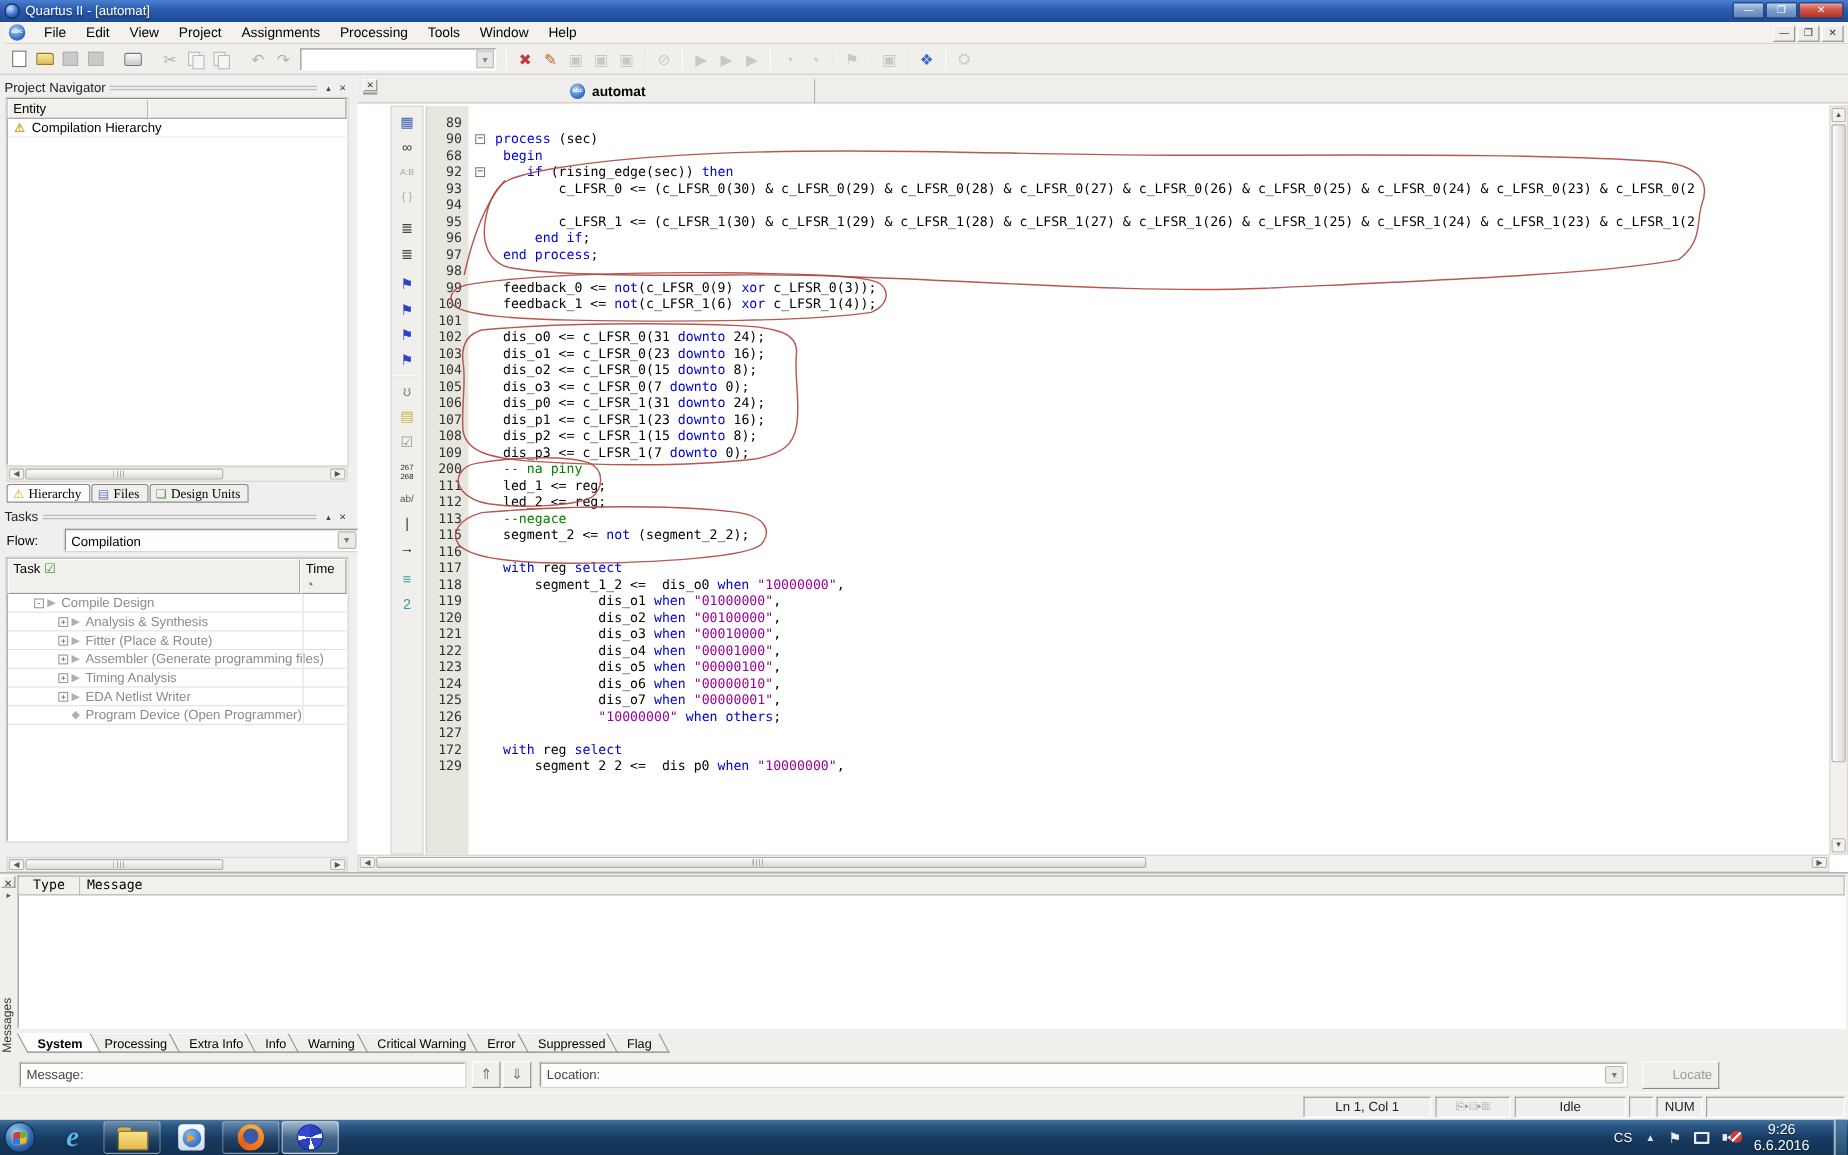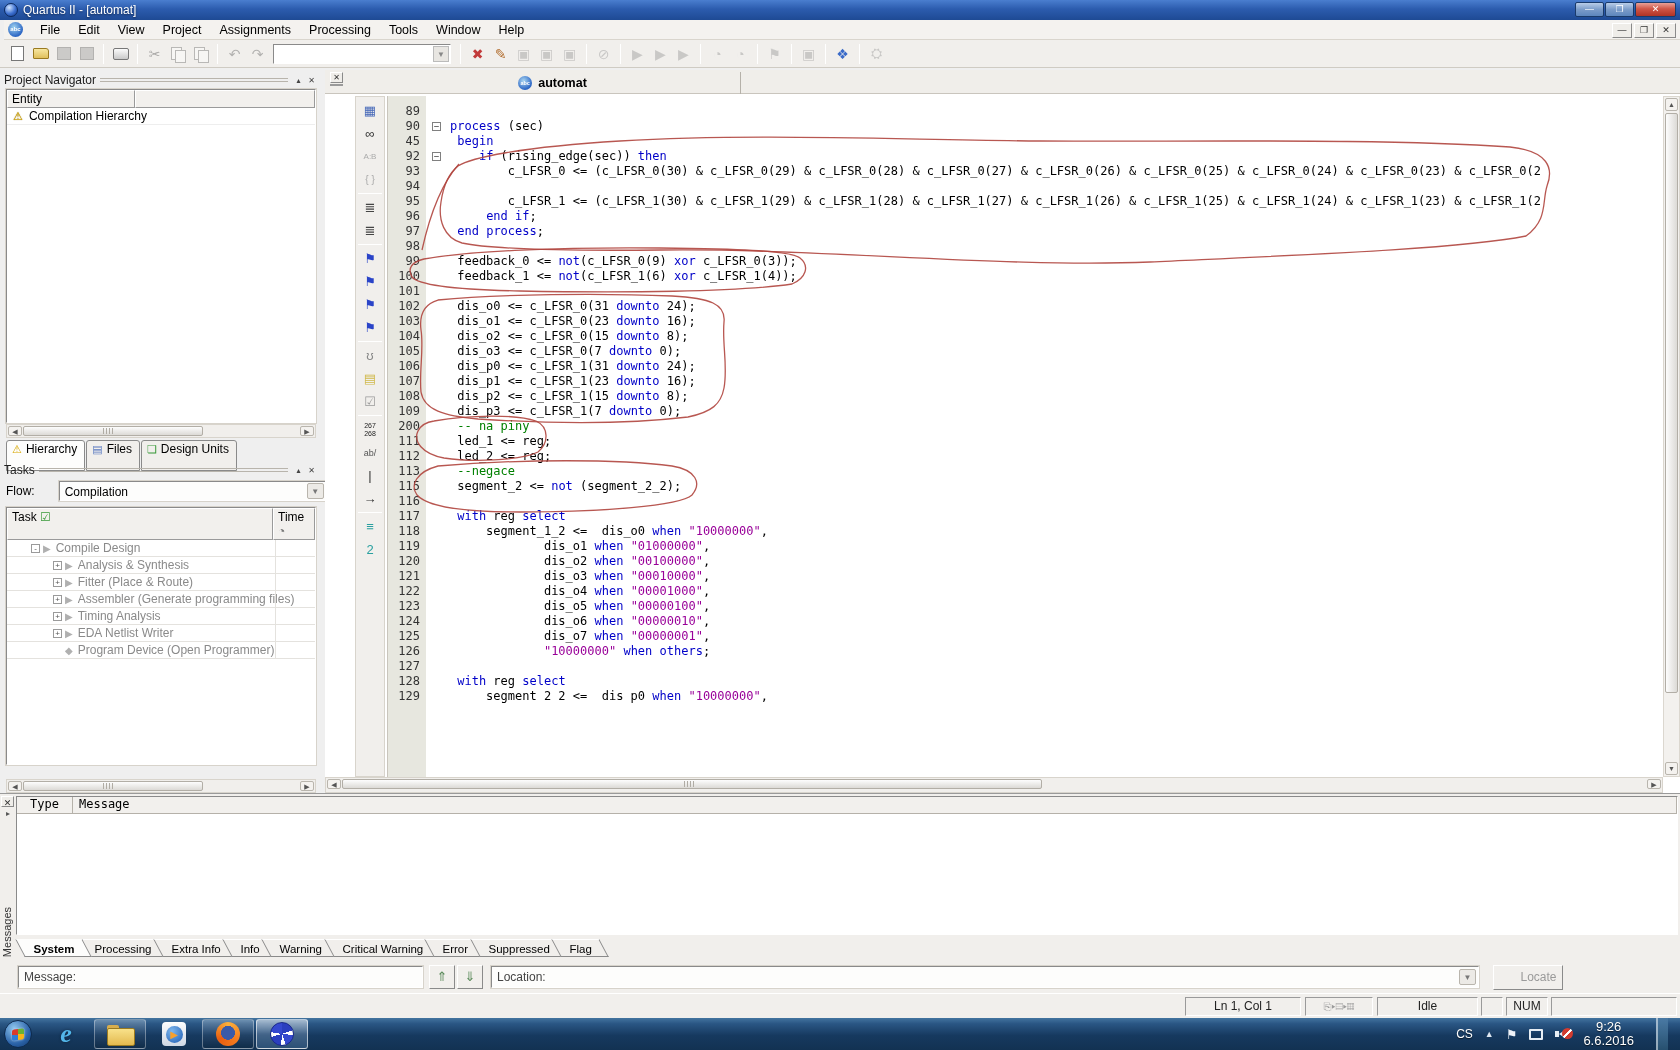--- a/index.html
+++ b/index.html
@@ -37,21 +37,21 @@
   .ic-two:before,.ic-two:after { content:""; position:absolute; width:9px; height:11px; background:#fff; border:1px solid #777; }
   .ic-two:before { left:0; top:0; } .ic-two:after { left:4px; top:3px; }
 
   
   .panel-hdr { display:flex; align-items:center; height:16px; font-size:12px; color:#222; }
   .panel-hdr .rule { flex:1; height:4px; border-top:1px solid #b8b4ac; border-bottom:1px solid #b8b4ac; margin:0 4px; }
   .panel-hdr .hbtn { width:13px; height:12px; font-size:8px; line-height:11px; text-align:center; color:#444; border:1px solid transparent; }
   .white-box { background:#fff; border:1px solid; border-color:#8a8a8a #fff #fff #8a8a8a; outline:1px solid #d7d3cb; }
   .hdr-cell { background:#f2f0ed; border:1px solid; border-color:#fff #9a9a9a #9a9a9a #fff; font-size:12px; padding:1px 4px; }
   .tri { color:#e0b000; text-shadow:0 0 1px #6a5000; font-size:11px; }
-  .tab { display:inline-block; height:31px; background:#f1efec; border:1px solid #8a8a8a; border-radius:3px 3px 0 0; padding:1px 7px 0 5px; font-size:12px; margin-right:1px; }
+  .tab { display:inline-block; height:17px; background:#f1efec; border:1px solid #8a8a8a; border-radius:3px 3px 0 0; padding:1px 7px 0 5px; font-size:12px; margin-right:1px;font-family:Liberation Serif, serif; }
   .tab.active { background:#fdfdfc; }
   .hscroll { background:#f1efec; border:1px solid #d8d4cc; position:relative; height:14px; }
   .hs-arrow { position:absolute; top:1px; width:14px; height:10px; background:#f4f2ef; border:1px solid #b9b5ad; border-radius:2px; font-size:7px; line-height:9px; text-align:center; color:#555; }
   .hs-thumb { position:absolute; top:1px; height:10px; background:linear-gradient(#fdfdfd,#dcdad6); border:1px solid #b2aea6; border-radius:2px; }
   .hs-grip { position:absolute; top:3px; width:10px; height:6px; background:repeating-linear-gradient(90deg,#b0aca4 0 1px,transparent 1px 3px); }
 
   .task-row { display:flex; align-items:center; height:17px; border-bottom:1px solid #e4e2de; color:#8a8a8a; font-size:12px; position:relative; }
   .expander { width:9px; height:9px; border:1px solid #9a9a9a; background:#fff; font-size:8px; line-height:7px; text-align:center; color:#555; margin-right:3px; flex:none; }
   .play { color:#b0b0b0; font-size:10px; margin-right:5px; }
   .tcol-div { position:absolute; left:268px; top:0; bottom:0; width:1px; background:#e4e2de; }
@@ -116,21 +116,21 @@
   .tb-app.running { background:linear-gradient(180deg,rgba(255,255,255,.25),rgba(255,255,255,.06) 50%,rgba(0,0,0,.12)); border:1px solid rgba(255,255,255,.35); }
   .tb-app.active { background:linear-gradient(180deg,rgba(255,255,255,.55),rgba(200,225,255,.25) 50%,rgba(120,170,220,.25)); border:1px solid rgba(255,255,255,.6); }
   .ie-e { color:#53b7ea; font-size:26px; font-style:italic; font-weight:bold; font-family:"Liberation Serif",serif; text-shadow:0 0 3px rgba(0,0,0,.4); }
   .folder { width:26px; height:19px; position:relative; }
   .folder:before { content:""; position:absolute; left:0; top:0; width:12px; height:5px; background:#d8ae4e; border-radius:2px 2px 0 0; }
   .folder:after { content:""; position:absolute; left:0; top:3px; width:26px; height:16px; background:linear-gradient(#f8e18a,#e3b94f); border-radius:2px; border:1px solid #9a7a20; }
   .wmp { width:24px; height:24px; border-radius:4px; background:linear-gradient(#fdfdfd,#cfd8e4); display:flex; align-items:center; justify-content:center; }
   .wmp .c { width:17px; height:17px; border-radius:50%; background:radial-gradient(circle at 35% 30%,#7db6ec,#1d5cb4); display:flex; align-items:center; justify-content:center; color:#f8a02c; font-size:10px; }
   .ffx { width:24px; height:24px; border-radius:50%; background:radial-gradient(circle at 50% 45%,#3a5aa8 0 38%,transparent 40%),conic-gradient(from 120deg,#f57c1f,#e85d10,#fbb03c,#f57c1f); }
   .qts { width:24px; height:24px; border-radius:50%; background:conic-gradient(#2b3fbf 0 70deg,#fff 0 95deg,#3549cf 0 160deg,#fff 0 185deg,#2b3fbf 0 255deg,#fff 0 280deg,#3549cf 0 360deg); border:1px solid #1a2a8a; }
-  .tray { margin-left:auto; display:flex; align-items:center; color:#fff; gap:12px; padding-right:12px; }
+  .tray { margin-left:auto; display:flex; align-items:center; color:#fff; gap:12px; padding-right:1px; }
   .tray .txt { font-size:12px; text-shadow:0 1px 1px rgba(0,0,0,.6); }
   .net { width:14px; height:11px; border:2px solid #e8eef4; border-radius:1px; position:relative; }
   .spkr { position:relative; width:16px; height:14px; }
   .spkr .cone { position:absolute; left:0; top:3px; width:0; height:0; border:4px solid transparent; border-left:6px solid #e8eef4; transform:rotate(180deg); }
   .spkr .body { position:absolute; left:0; top:4px; width:4px; height:6px; background:#e8eef4; }
   .spkr .ban { position:absolute; right:-2px; top:1px; width:11px; height:11px; border-radius:50%; background:linear-gradient(135deg,transparent 42%,#fff 44% 56%,transparent 58%),#d23b2f; }
   .clockblk { text-align:center; font-size:13px; line-height:14px; text-shadow:0 1px 1px rgba(0,0,0,.6); }
   .showdesk { width:12px; height:32px; background:linear-gradient(180deg,#4a7aa5,#27506f); border-left:2px solid rgba(255,255,255,.5); margin-left:10px; }
 </style>
 </head>
@@ -346,21 +346,21 @@
         <span class="vs-item" style="color: rgb(51, 51, 51);">→</span>
         <span class="vs-sep"></span>
         <span class="vs-item" style="color: rgb(42, 160, 160);">≡</span>
         <span class="vs-item" style="color: rgb(42, 160, 160);">2</span>
       </div>
     <div class="code-wrap">
       <div class="gutter-fill"></div>
       <div class="code-lines" id="code-lines">
           <div class="line"><span class="lnum">89</span><span class="foldcol"></span><span></span></div>
           <div class="line"><span class="lnum">90</span><span class="foldcol"><span class="foldbox">−</span></span><span><span class="t-k">process</span><span class="t-n"> (sec)</span></span></div>
-          <div class="line"><span class="lnum">45</span><span class="foldcol"></span><span><span class="t-n"> </span><span class="t-k">begin</span></span></div>
+          <div class="line"><span class="lnum">68</span><span class="foldcol"></span><span><span class="t-n"> </span><span class="t-k">begin</span></span></div>
           <div class="line"><span class="lnum">92</span><span class="foldcol"><span class="foldbox">−</span></span><span><span class="t-n">    </span><span class="t-k">if</span><span class="t-n"> (rising_edge(sec)) </span><span class="t-k">then</span></span></div>
           <div class="line"><span class="lnum">93</span><span class="foldcol"></span><span><span class="t-n">        c_LFSR_0 &lt;= (c_LFSR_0(30) &amp; c_LFSR_0(29) &amp; c_LFSR_0(28) &amp; c_LFSR_0(27) &amp; c_LFSR_0(26) &amp; c_LFSR_0(25) &amp; c_LFSR_0(24) &amp; c_LFSR_0(23) &amp; c_LFSR_0(2</span></span></div>
           <div class="line"><span class="lnum">94</span><span class="foldcol"></span><span></span></div>
           <div class="line"><span class="lnum">95</span><span class="foldcol"></span><span><span class="t-n">        c_LFSR_1 &lt;= (c_LFSR_1(30) &amp; c_LFSR_1(29) &amp; c_LFSR_1(28) &amp; c_LFSR_1(27) &amp; c_LFSR_1(26) &amp; c_LFSR_1(25) &amp; c_LFSR_1(24) &amp; c_LFSR_1(23) &amp; c_LFSR_1(2</span></span></div>
           <div class="line"><span class="lnum">96</span><span class="foldcol"></span><span><span class="t-n">     </span><span class="t-k">end</span><span class="t-n"> </span><span class="t-k">if</span><span class="t-n">;</span></span></div>
           <div class="line"><span class="lnum">97</span><span class="foldcol"></span><span><span class="t-n"> </span><span class="t-k">end</span><span class="t-n"> </span><span class="t-k">process</span><span class="t-n">;</span></span></div>
           <div class="line"><span class="lnum">98</span><span class="foldcol"></span><span></span></div>
           <div class="line"><span class="lnum">99</span><span class="foldcol"></span><span><span class="t-n"> feedback_0 &lt;= </span><span class="t-k">not</span><span class="t-n">(c_LFSR_0(9) </span><span class="t-k">xor</span><span class="t-n"> c_LFSR_0(3));</span></span></div>
           <div class="line"><span class="lnum">100</span><span class="foldcol"></span><span><span class="t-n"> feedback_1 &lt;= </span><span class="t-k">not</span><span class="t-n">(c_LFSR_1(6) </span><span class="t-k">xor</span><span class="t-n"> c_LFSR_1(4));</span></span></div>
           <div class="line"><span class="lnum">101</span><span class="foldcol"></span><span></span></div>
@@ -382,21 +382,21 @@
           <div class="line"><span class="lnum">118</span><span class="foldcol"></span><span><span class="t-n">     segment_1_2 &lt;=  dis_o0 </span><span class="t-k">when</span><span class="t-n"> </span><span class="t-s">"10000000"</span><span class="t-n">,</span></span></div>
           <div class="line"><span class="lnum">119</span><span class="foldcol"></span><span><span class="t-n">             dis_o1 </span><span class="t-k">when</span><span class="t-n"> </span><span class="t-s">"01000000"</span><span class="t-n">,</span></span></div>
           <div class="line"><span class="lnum">120</span><span class="foldcol"></span><span><span class="t-n">             dis_o2 </span><span class="t-k">when</span><span class="t-n"> </span><span class="t-s">"00100000"</span><span class="t-n">,</span></span></div>
           <div class="line"><span class="lnum">121</span><span class="foldcol"></span><span><span class="t-n">             dis_o3 </span><span class="t-k">when</span><span class="t-n"> </span><span class="t-s">"00010000"</span><span class="t-n">,</span></span></div>
           <div class="line"><span class="lnum">122</span><span class="foldcol"></span><span><span class="t-n">             dis_o4 </span><span class="t-k">when</span><span class="t-n"> </span><span class="t-s">"00001000"</span><span class="t-n">,</span></span></div>
           <div class="line"><span class="lnum">123</span><span class="foldcol"></span><span><span class="t-n">             dis_o5 </span><span class="t-k">when</span><span class="t-n"> </span><span class="t-s">"00000100"</span><span class="t-n">,</span></span></div>
           <div class="line"><span class="lnum">124</span><span class="foldcol"></span><span><span class="t-n">             dis_o6 </span><span class="t-k">when</span><span class="t-n"> </span><span class="t-s">"00000010"</span><span class="t-n">,</span></span></div>
           <div class="line"><span class="lnum">125</span><span class="foldcol"></span><span><span class="t-n">             dis_o7 </span><span class="t-k">when</span><span class="t-n"> </span><span class="t-s">"00000001"</span><span class="t-n">,</span></span></div>
           <div class="line"><span class="lnum">126</span><span class="foldcol"></span><span><span class="t-n">             </span><span class="t-s">"10000000"</span><span class="t-n"> </span><span class="t-k">when</span><span class="t-n"> </span><span class="t-k">others</span><span class="t-n">;</span></span></div>
           <div class="line"><span class="lnum">127</span><span class="foldcol"></span><span></span></div>
-          <div class="line"><span class="lnum">128</span><span class="foldcol"></span><span><span class="t-n"> </span><span class="t-k">with</span><span class="t-n"> reg </span><span class="t-k">select</span></span></div>
+          <div class="line"><span class="lnum">172</span><span class="foldcol"></span><span><span class="t-n"> </span><span class="t-k">with</span><span class="t-n"> reg </span><span class="t-k">select</span></span></div>
           <div class="line"><span class="lnum">129</span><span class="foldcol"></span><span><span class="t-n">     segment 2 2 &lt;=  dis p0 </span><span class="t-k">when</span><span class="t-n"> </span><span class="t-s">"10000000"</span><span class="t-n">,</span></span></div>
         </div>
     </div>
     <div class="vscroll">
       <span class="vs-arrow" style="top:1px;">▲</span>
       <span class="vs-thumb" style="top:16px;height:580px;"></span>
       <span class="vs-arrow" style="bottom:1px;">▼</span>
     </div>
     <div class="hscroll ehscroll">
       <span class="hs-arrow" style="left:1px;">◀</span>

